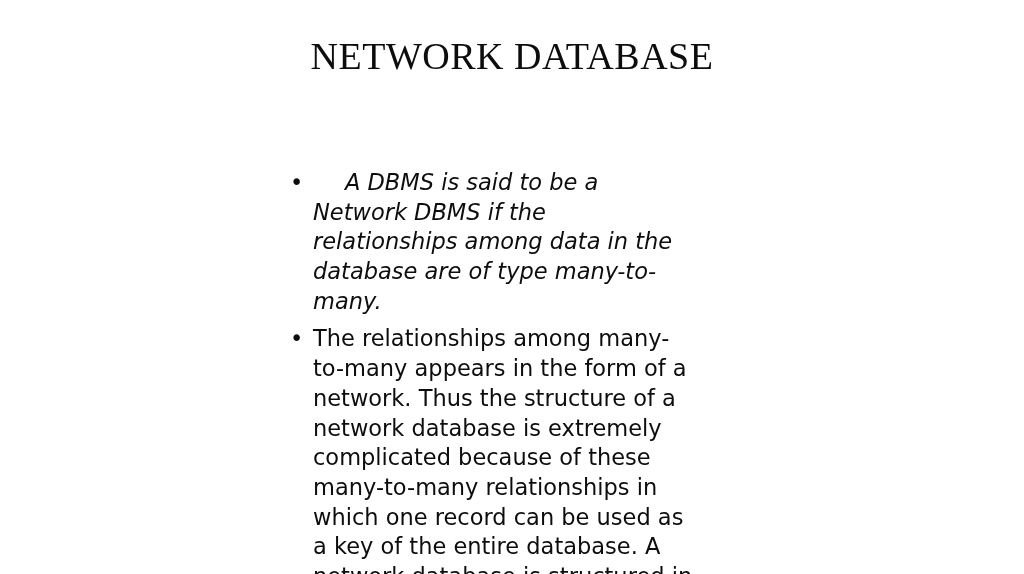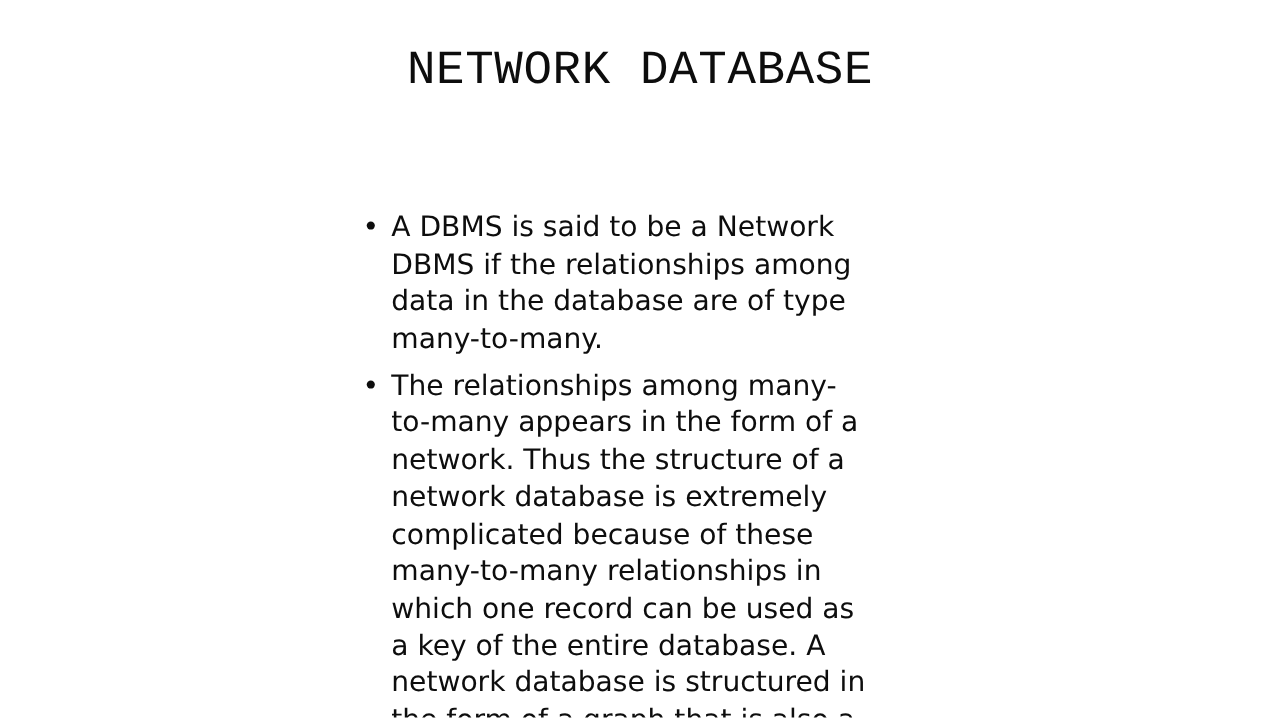--- a/index.html
+++ b/index.html
@@ -24,21 +24,21 @@
     position: absolute;
     left: 0;
     top: 36px;
     width: 1024px;
     text-align: center;
     font-size: 38px;
     font-weight: 400;
     letter-spacing: 0.5px;
     line-height: 1.1;
     color: #0d0d0d;
-    font-family: Liberation Mono, monospace;
+    font-family: Liberation Serif, serif;
   }
   .body-block {
     position: absolute;
     left: 286px;
     top: 168px;
     width: 600px;
   }
   ul.bullets {
     list-style: none;
     margin: 0;
@@ -54,20 +54,22 @@
     max-width: 380px;
   }
   ul.bullets > li .dot {
     position: absolute;
     left: 4px;
     top: 0;
     font-size: 22.5px;
     line-height: 1.32;
   }
   li.italic .text {
+    font-style: italic;
+    margin-left: 32px;
   }
   li.b2 {
     max-width: 400px;
   }
 </style>
 </head>
 <body style="background: rgb(255, 255, 255);">
 
 <div class="slide">
 

